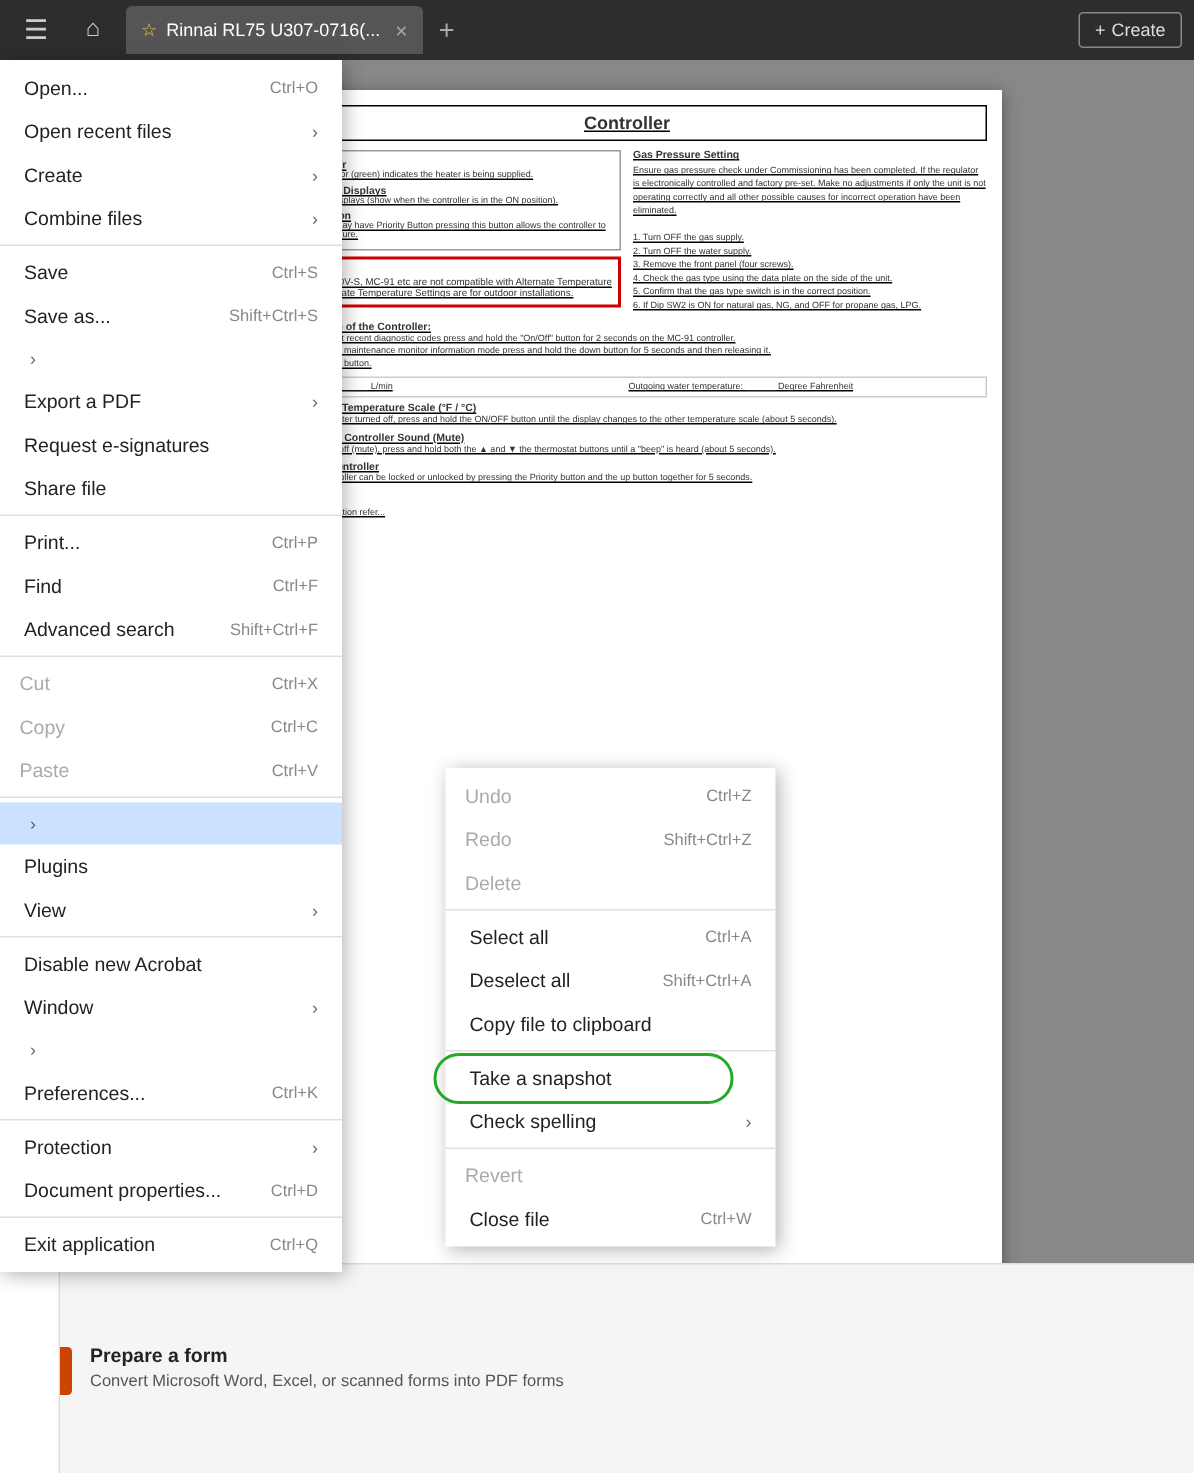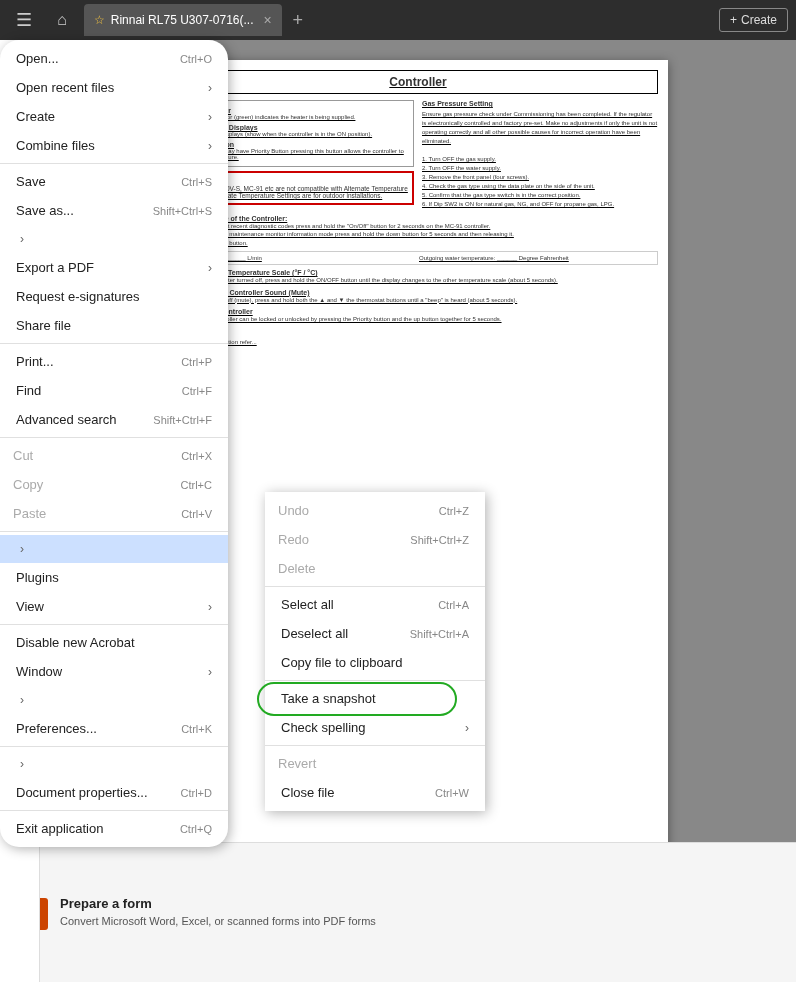--- a/index.html
+++ b/index.html
@@ -136,21 +136,20 @@
     
     #primary-menu {
       position: absolute;
       top: 0;
       left: 0;
       width: 228px;
       background: #fff;
       box-shadow: 2px 2px 12px rgba(0,0,0,0.3);
       z-index: 100;
       padding: 4px 0;
-      border-radius: 19px;
     }
     .menu-item {
       display: flex;
       align-items: center;
       justify-content: space-between;
       padding: 7px 16px;
       cursor: pointer;
       color: #222;
       font-size: 13px;
       user-select: none;
@@ -413,34 +412,35 @@
     </div>
     <div class="menu-item">
       <span class="menu-arrow">›</span>
     </div>
     <div class="menu-item">
       <span class="menu-label">Preferences...</span>
       <span class="menu-shortcut">Ctrl+K</span>
     </div>
     <div class="menu-separator"></div>
     <div class="menu-item">
+      <span class="menu-label">Protection</span>
       <span class="menu-arrow">›</span>
     </div>
     <div class="menu-item">
       <span class="menu-label">Document properties...</span>
       <span class="menu-shortcut">Ctrl+D</span>
     </div>
     <div class="menu-separator"></div>
     <div class="menu-item">
       <span class="menu-label">Exit application</span>
       <span class="menu-shortcut">Ctrl+Q</span>
     </div>
   </div>
 
-  <div id="submenu-undo" style="top: 452px;">
+  <div id="submenu-undo" style="top: 472px; margin-left: 32px;">
     <div class="menu-item disabled">
       <span class="menu-label">Undo</span>
       <span class="menu-shortcut">Ctrl+Z</span>
     </div>
     <div class="menu-item disabled">
       <span class="menu-label">Redo</span>
       <span class="menu-shortcut">Shift+Ctrl+Z</span>
     </div>
     <div class="menu-item disabled">
       <span class="menu-label">Delete</span>

